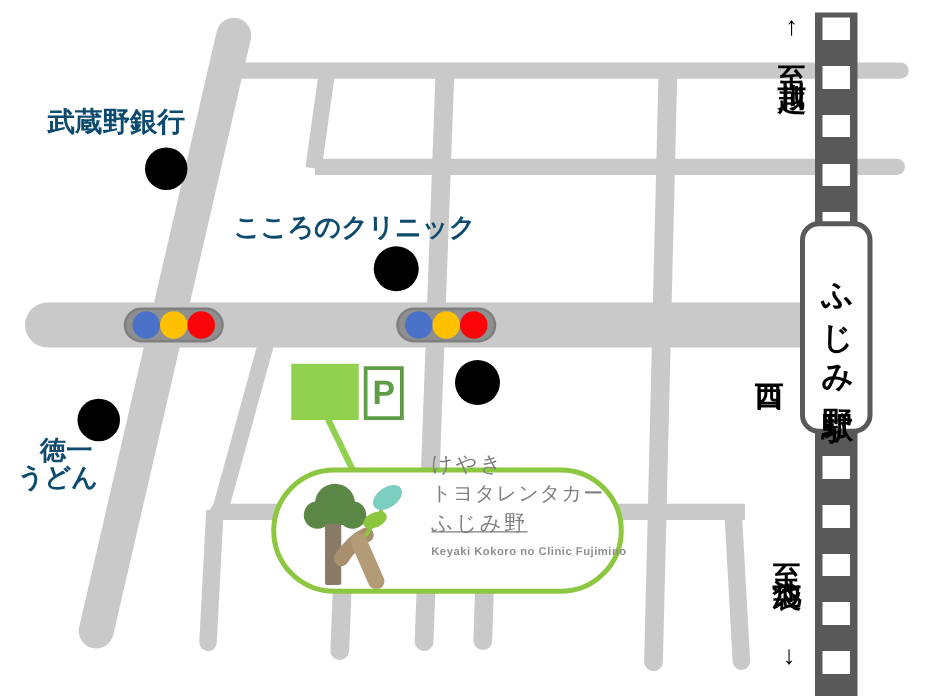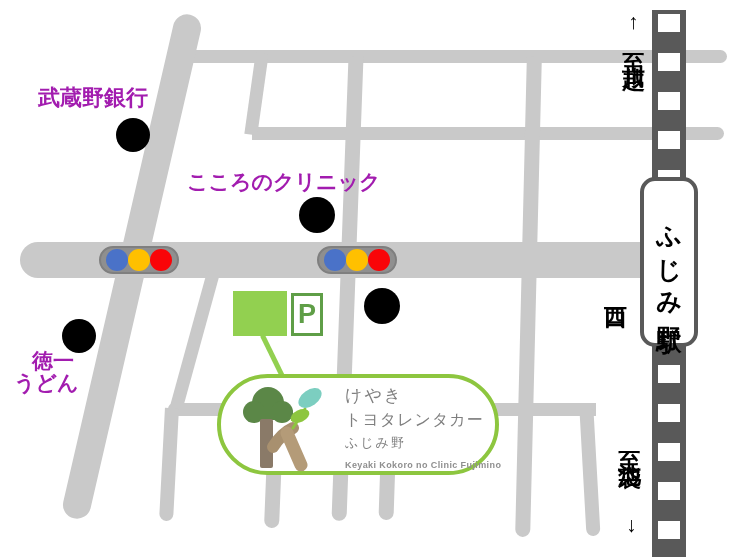--- a/index.html
+++ b/index.html
@@ -9,39 +9,39 @@
   .rail{position:absolute;left:652px;top:10px;width:34px;height:547px;background:#595959;z-index:2;}
   .rail-ties{position:absolute;left:6px;top:4px;width:22px;height:543px;
        background:repeating-linear-gradient(180deg,#ffffff 0 18px,transparent 18px 39px);}
   .station{position:absolute;left:640px;top:177px;width:58px;height:170px;background:#ffffff;
        border:4px solid #595959;border-radius:15px;z-index:5;display:flex;align-items:center;justify-content:center;
        box-sizing:border-box;}
   .station-name{writing-mode:vertical-rl;font-size:25px;font-weight:600;color:#000;letter-spacing:4px;line-height:1;}
   .vtext{position:absolute;writing-mode:vertical-rl;font-size:23px;font-weight:600;color:#000;line-height:1;
        letter-spacing:3px;z-index:4;}
   .arrow{position:absolute;font-size:21px;font-weight:600;color:#000;z-index:4;}
-  .lbl{position:absolute;font-size:21px;font-weight:600;color:#a21caf;z-index:4;white-space:nowrap;}
+  .lbl{position:absolute;font-size:21px;font-weight:600;color:#0c4a6e;z-index:4;white-space:nowrap;}
   .dot{position:absolute;background:#000;border-radius:50%;z-index:4;}
   .signal{position:absolute;width:80px;height:28px;background:#8f8f8f;border:2px solid #7f7f7f;
        border-radius:16px;display:flex;align-items:center;justify-content:center;z-index:3;box-sizing:border-box;}
   .lamp{width:22px;height:22px;border-radius:50%;}
   .lamp.b{background:#4a72c8;} .lamp.y{background:#ffc000;} .lamp.r{background:#f90408;}
   .bldg{position:absolute;left:233px;top:291px;width:54px;height:45px;background:#92d050;z-index:3;}
   .pbox{position:absolute;left:291px;top:293px;width:32px;height:43px;background:#fff;border:3px solid #5f9e47;
        z-index:3;display:flex;align-items:center;justify-content:center;box-sizing:border-box;}
   .pbox span{color:#5f9e47;font-size:27px;font-weight:700;line-height:1;}
   .leader{position:absolute;left:270px;top:333px;width:5px;height:46px;background:#92d050;
        transform:rotate(-26deg);z-index:3;}
   .oval{position:absolute;left:217px;top:374px;width:282px;height:101px;background:#fff;border:4px solid #8dc63f;
        border-radius:54px;z-index:6;box-sizing:border-box;}
   .logo-svg{position:absolute;left:238px;top:383px;z-index:7;}
-  .logo-text{position:absolute;left:345px;top:384px;z-index:7;color:#7f7f7f;}
+  .logo-text{position:absolute;left:345px;top:360px;z-index:7;color:#7f7f7f;}
   .logo-text .l1{font-size:17px;line-height:24px;letter-spacing:2px;}
   .logo-text .l2{font-size:16px;line-height:23px;letter-spacing:1px;}
-  .logo-text .l3{font-size:13px;line-height:24px;letter-spacing:2px;}
+  .logo-text .l3{font-size:17px;line-height:24px;letter-spacing:2px;text-decoration:underline;}
   .logo-text .l4{font-size:9px;font-weight:700;letter-spacing:0.4px;color:#8f8f8f;margin-top:5px;}
   .two-line{line-height:22px;}
   .two-line .ind{padding-left:18px;display:block;}
 </style>
 </head>
 <body>
 
 <div id="map">
 
   <div class="road" style="left:178px;top:50px;width:549px;height:13px;border-radius:0 7px 7px 0;"></div>

